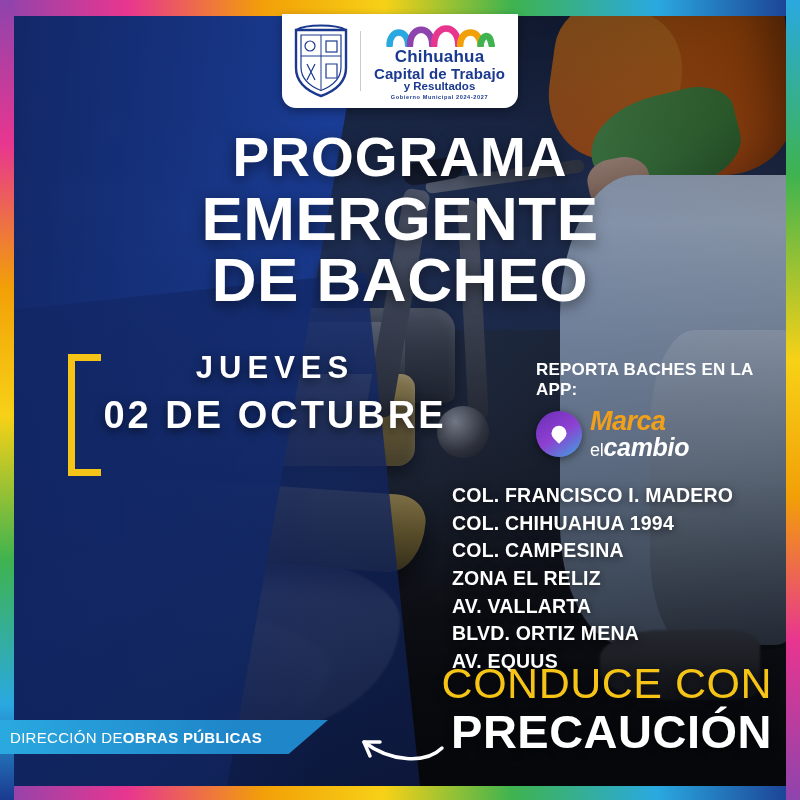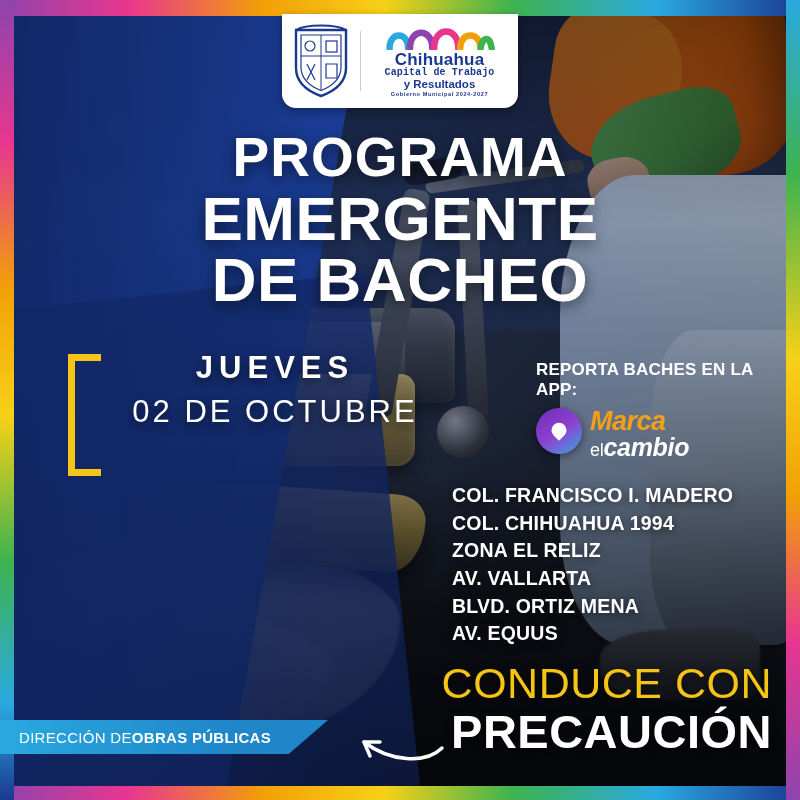--- a/index.html
+++ b/index.html
@@ -271,21 +271,21 @@
     flex: 1 1 auto;
     text-align: center;
     line-height: 1.02;
   }
   .ch-arcs { height: 26px; position: relative; margin-bottom: 1px; }
   .ch-arcs svg { height: 26px; display: block; margin: 0 auto; }
   .ch-name {
     font-size: 17px; font-weight: bold; color: #1b3a8f; letter-spacing: .2px;
   }
   .ch-tag {
-    font-size: 10px; font-weight: bold; color: #1b3a8f; letter-spacing: .1px; font-family: Liberation Mono, monospace;
+    font-size: 15px; font-weight: bold; color: #1b3a8f; letter-spacing: .1px;
   }
   .ch-tag2 {
     font-size: 11.5px; font-weight: bold; color: #1b3a8f;
   }
   .ch-gob {
     font-size: 5.6px; font-weight: bold; color: #1b3a8f; letter-spacing: .6px; margin-top: 2px;
   }
 
   
   .headline {
@@ -315,31 +315,31 @@
     position: absolute; left: 0; top: 4px; width: 26px; height: 108px;
     border-left: 7px solid #f6c417;
     border-top: 7px solid #f6c417;
     border-bottom: 7px solid #f6c417;
   }
   .date-line1 {
     font-size: 31px; font-weight: bold; letter-spacing: 6px; margin-left: 24px;
     text-shadow: 0 3px 10px rgba(0,0,0,.6);
   }
   .date-line2 {
-    font-size: 31px; font-weight: normal; letter-spacing: 3px; margin-left: 24px; margin-top: 8px;
+    font-size: 38px; font-weight: bold; letter-spacing: 3px; margin-left: 24px; margin-top: 8px;
     text-shadow: 0 3px 10px rgba(0,0,0,.6);
   }
 
   
   .app-block { position: absolute; left: 536px; top: 360px; width: 250px; }
   .app-head {
     font-size: 17px; font-weight: bold; color: #ffffff; letter-spacing: .2px;
     margin-bottom: 8px;
   }
-  .app-logo { display: flex; }
+  .app-logo { display: flex; align-items: center; }
   .pin {
     width: 46px; height: 46px; border-radius: 50%;
     background: linear-gradient(145deg,#6a2fb5 0%, #8e3fd1 50%, #3aa7e0 100%);
     position: relative; flex: 0 0 auto;
     box-shadow: 0 2px 8px rgba(0,0,0,.5);
   }
   .pin::after {
     content: ""; position: absolute; left: 50%; top: 50%;
     transform: translate(-50%,-58%);
     width: 15px; height: 15px; border-radius: 50% 50% 50% 0;
@@ -380,21 +380,21 @@
     margin-top: 2px;
     text-shadow: 0 3px 10px rgba(0,0,0,.55);
   }
 
   
   .obras-bar {
     position: absolute; left: 0; bottom: 46px;
     height: 34px; width: 328px;
     background: linear-gradient(90deg, #2aa9e0 0%, #1f86c9 70%, #1f86c9 100%);
     display: flex; align-items: center;
-    padding-left: 19px;
+    padding-left: 10px;
     box-sizing: border-box;
     clip-path: polygon(0 0, 100% 0, 88% 100%, 0 100%);
   }
   .obras-bar span {
     color: #ffffff; font-size: 15px; letter-spacing: .3px;
   }
   .obras-bar .b { font-weight: bold; }
   .arrow-swoosh {
     position: absolute; left: 330px; bottom: 36px; width: 120px; height: 56px;
   }
@@ -512,20 +512,21 @@
       <div class="app-words">
         <div class="w-marca">Marca</div>
         <div class="w-cambio"><span class="el">el</span><span class="cam">cambio</span></div>
       </div>
     </div>
   </div>
 
   <div class="colonias">
     <div>COL. FRANCISCO I. MADERO</div>
     <div>COL. CHIHUAHUA 1994</div>
+    <div>COL. CAMPESINA</div>
     <div>ZONA EL RELIZ</div>
     <div>AV. VALLARTA</div>
     <div>BLVD. ORTIZ MENA</div>
     <div>AV. EQUUS</div>
   </div>
 
   <div class="conduce">
     <div class="c-1">CONDUCE CON</div>
     <div class="c-2">PRECAUCIÓN</div>
   </div>

